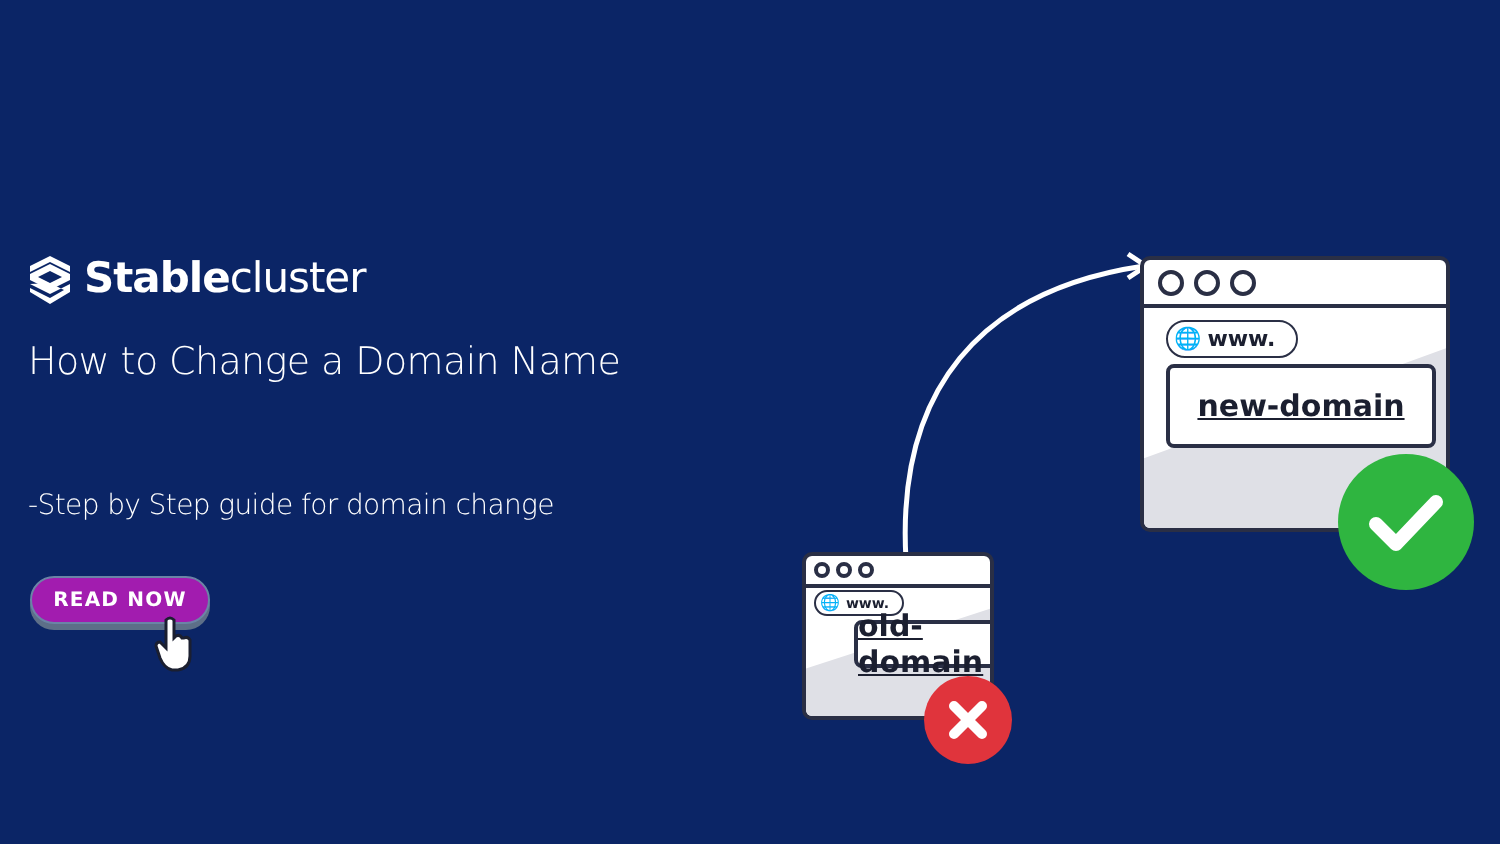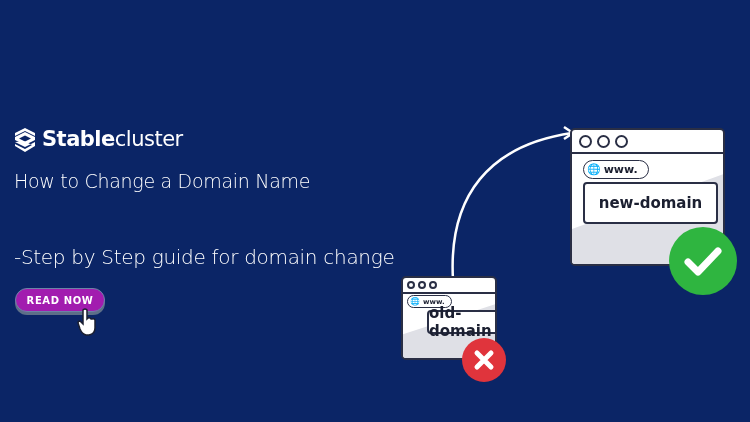--- a/index.html
+++ b/index.html
@@ -15,21 +15,21 @@
   .logo .brand { font-size: 21px; letter-spacing: -0.5px; }
   .logo .brand b { font-weight: 700; }
   .logo .brand span { font-weight: 400; }
   .title {
     position: absolute; left: 14px; top: 163px; width: 400px;
     font-size: 19px; line-height: 36px; font-weight: 300;
     font-family: "DejaVu Sans", sans-serif; letter-spacing: -0.3px;
   }
   .subtitle {
     position: absolute; left: 14px; top: 245px;
-    font-size: 20px; font-weight: 300; letter-spacing: -0.3px;
+    font-size: 14px; font-weight: 300; letter-spacing: -0.3px;
   }
   .read-btn {
     position: absolute; left: 15px; top: 288px; width: 90px; height: 24px;
     border-radius: 13px; background: #a21caf;
     box-shadow: 0 3px 0 #5d6f88;
     color: #fff; font-weight: 700; font-size: 10px; letter-spacing: 0.6px;
     display: flex; align-items: center; justify-content: center;
     border: 1.5px solid #6b84a6; box-sizing: border-box; cursor: pointer;
   }
   .hand { position: absolute; left: 77px; top: 308px; }
@@ -39,21 +39,21 @@
   }
   .browser .bar { border-bottom: 2px solid #2a2f45; display: flex; align-items: center; }
   .browser .dot { border: 2px solid #2a2f45; border-radius: 50%; box-sizing: border-box; }
   .browser .shade { position: absolute; background: #dfe0e6; }
   .urlpill {
     position: absolute; border: 1.5px solid #2a2f45; border-radius: 10px;
     display: flex; align-items: center; gap: 3px; background: #fff; color: #1b1f30; font-weight: 700;
   }
   .domainbox {
     position: absolute; border: 2px solid #2a2f45; border-radius: 4px; background: #fff;
-    color: #1b1f30; font-weight: 700; display: flex; align-items: center; justify-content: center;
+    color: #1b1f30; font-weight: 700; display: flex; align-items: center; justify-content: center; text-decoration: underline;
   }
   .badge { position: absolute; border-radius: 50%; display: flex; align-items: center; justify-content: center; }
 </style>
 </head>
 <body>
 
 <div class="logo">
   <svg width="24" height="26" viewBox="0 0 24 26">
     <path d="M12 1 L22 6 L22 9 L12 4 L2 9 L2 6 Z" fill="#fff"></path>
     <path d="M2 10 L12 5 L22 10 L22 13 L12 18 L2 13 Z M6 11.5 L12 14.5 L18 11.5 L12 8.5 Z" fill="#fff"></path>

